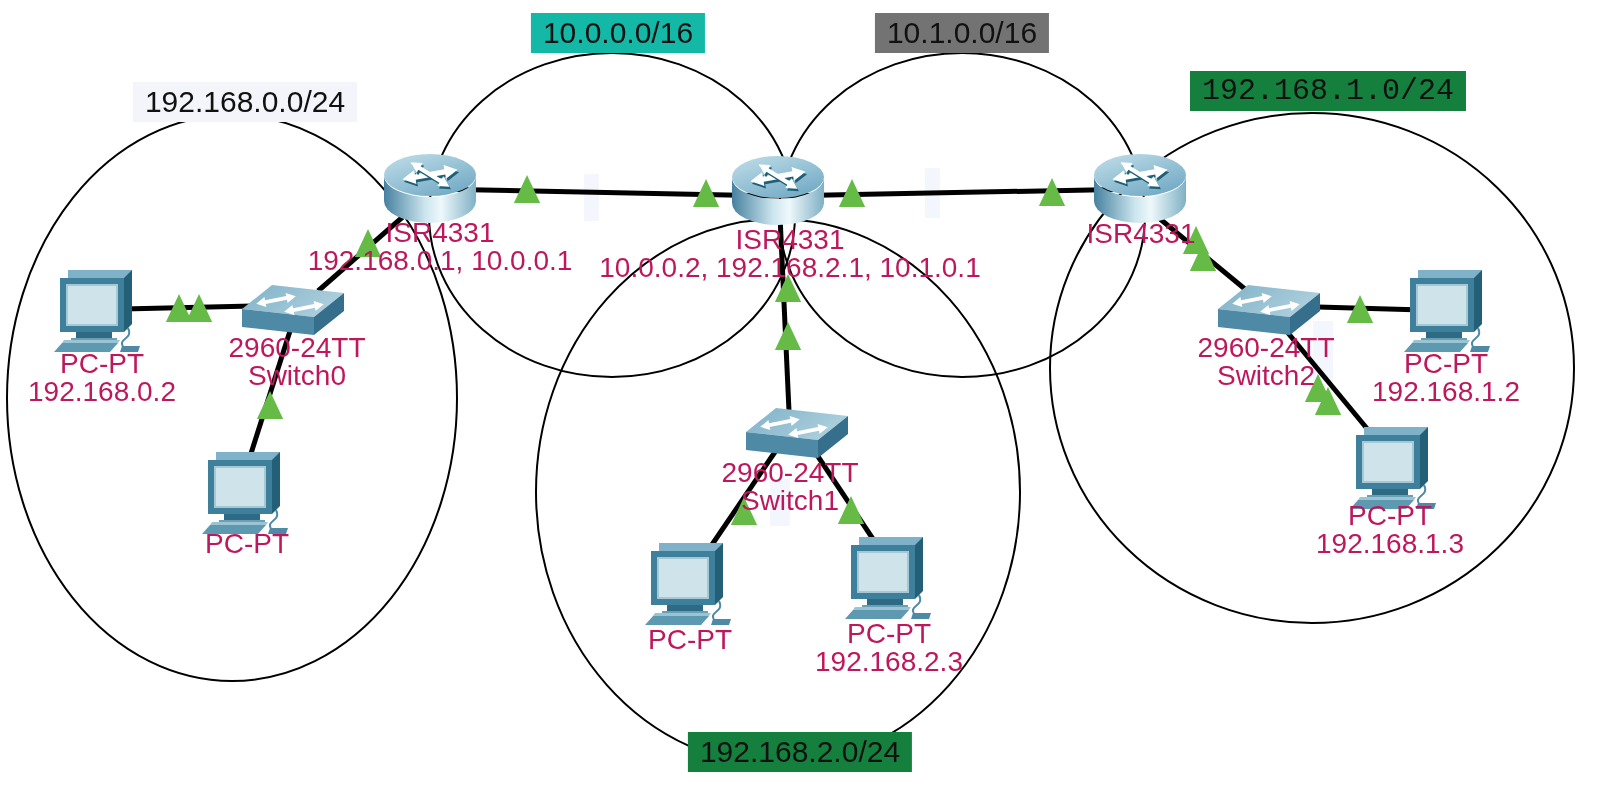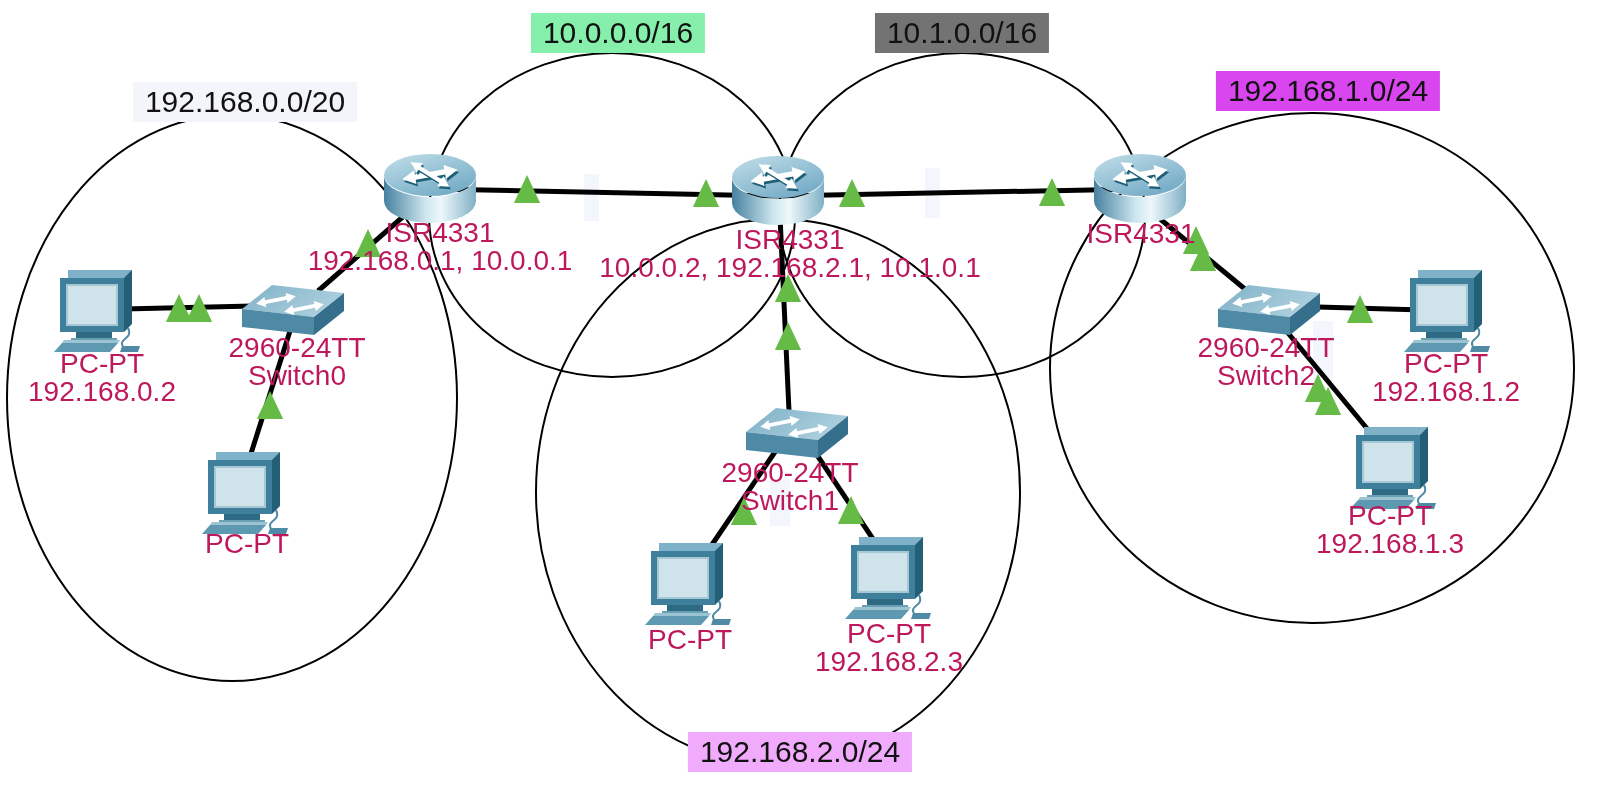--- a/index.html
+++ b/index.html
@@ -220,18 +220,18 @@
     </div>
     <div class="device">
       <svg class="icon" viewBox="0 0 92 86" style="left:1350px;top:425px;width:92px;height:86px;">
         <use href="#pc-shape"></use>
       </svg>
       <div class="dev-label" style="left: 1160px; top: 502px;">
         <div>PC-PT</div>
         <div>192.168.1.3</div>
       </div>
     </div>
-    <div class="net-label" style="left: 245px; top: 102px; background: rgb(243, 245, 250);">192.168.0.0/20</div>
-    <div class="net-label" style="left: 618px; top: 33px; background: #86efac;">10.0.0.0/16</div>
+    <div class="net-label" style="left: 245px; top: 102px; background: rgb(243, 245, 250);">192.168.0.0/24</div>
+    <div class="net-label" style="left: 618px; top: 33px; background: #14b8a6;">10.0.0.0/16</div>
     <div class="net-label" style="left: 962px; top: 33px; background: #737373;">10.1.0.0/16</div>
-    <div class="net-label" style="left: 1328px; top: 91px; background: #d946ef;">192.168.1.0/24</div>
-    <div class="net-label" style="left: 800px; top: 752px; background: #f0abfc;">192.168.2.0/24</div>
+    <div class="net-label" style="left: 1328px; top: 91px; background: #15803d; font-family: Liberation Mono, monospace;">192.168.1.0/24</div>
+    <div class="net-label" style="left: 800px; top: 752px; background: #15803d;">192.168.2.0/24</div>
   </div>
 
 </body></html>

